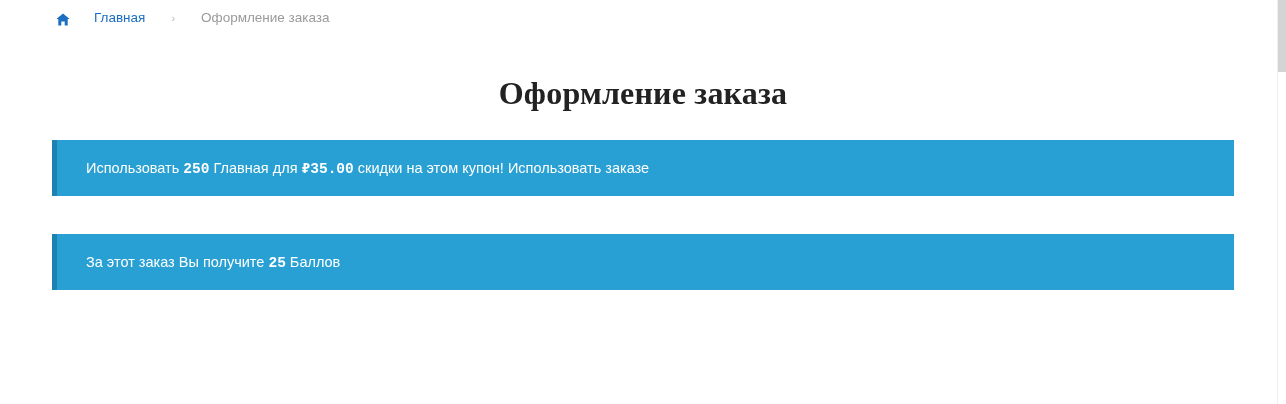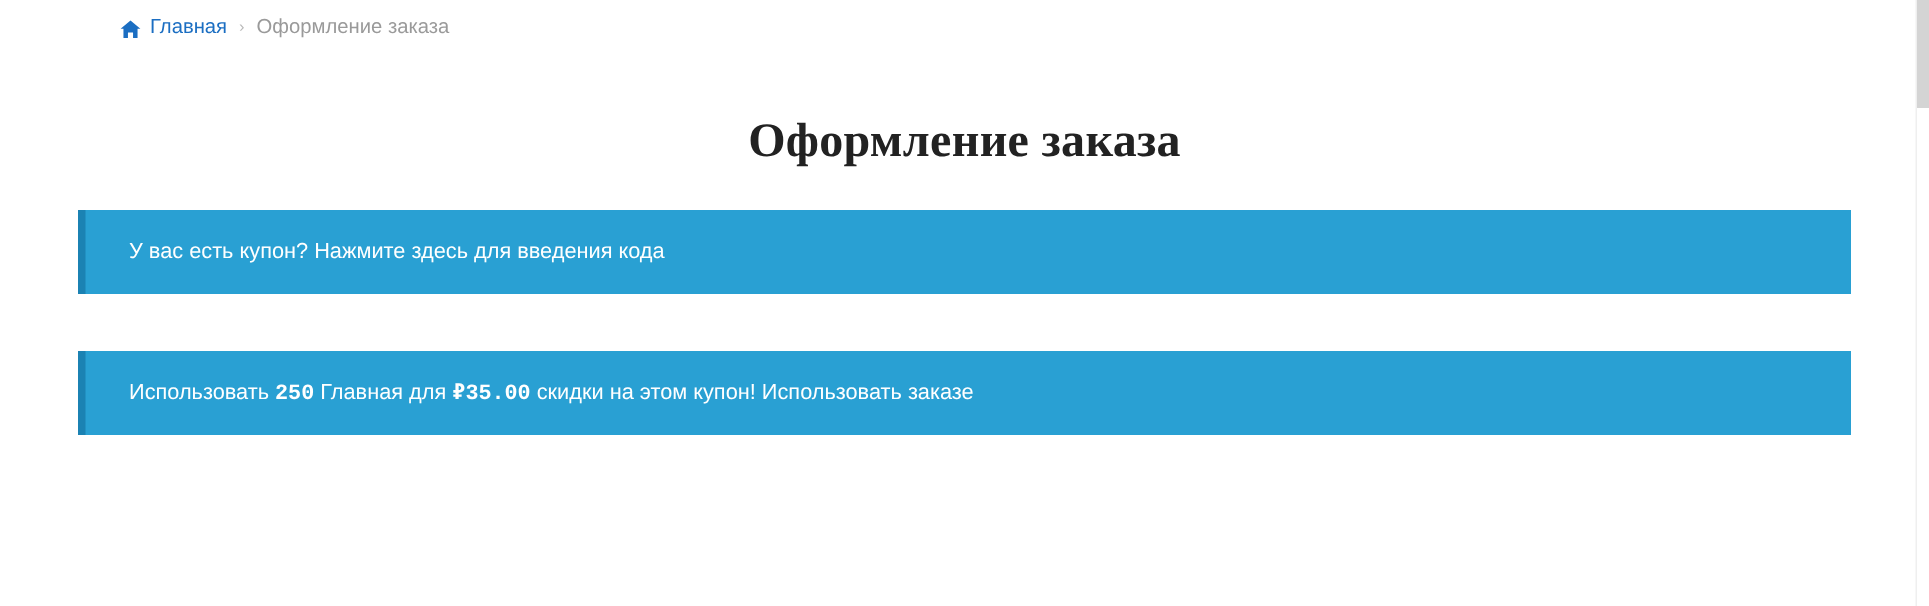--- a/index.html
+++ b/index.html
@@ -19,22 +19,22 @@
     position: relative;
     width: 1286px;
     height: 404px;
     box-sizing: border-box;
   }
 
   
   .breadcrumb {
     display: flex;
     align-items: center;
-    gap: 6px;
-    padding: 9px 0 0 80px;
+    gap: 24px;
+    padding: 9px 0 0 56px;
     font-size: 13px;
     line-height: 18px;
   }
   .breadcrumb .home-icon {
     display: inline-block;
     width: 14px;
     height: 13px;
     position: relative;
     top: 1px;
     color: #1b6ec2;
@@ -136,32 +136,32 @@
     </span>
     <a class="crumb-link" href="#">Главная</a>
     <span class="crumb-sep">›</span>
     <span class="crumb-current">Оформление заказа</span>
   </nav>
 
   <h1 class="page-title">Оформление заказа</h1>
 
   <div class="notices">
 
-    <div class="notice">
-      <span class="notice-text">
-        <span>У вас есть купон? </span><a class="inline-link" href="#">Нажмите здесь для введения кода</a>
-      </span>
-    </div>
 
     <div class="notice">
       <span class="notice-text">
         <span>Использовать </span><b>250</b><span> Главная для </span><b>₽35.00</b><span> скидки на этом купон! </span><a class="inline-link" href="#">Использовать заказе</a>
       </span>
     </div>
 
+    <div class="notice">
+      <span class="notice-text">
+        <span>За этот заказ Вы получите </span><b>25</b><span> Баллов</span>
+      </span>
+    </div>
 
   </div>
 
   <div class="scroll-sliver">
     <div class="scroll-thumb"></div>
   </div>
 
 </div>
 
 </body></html>

